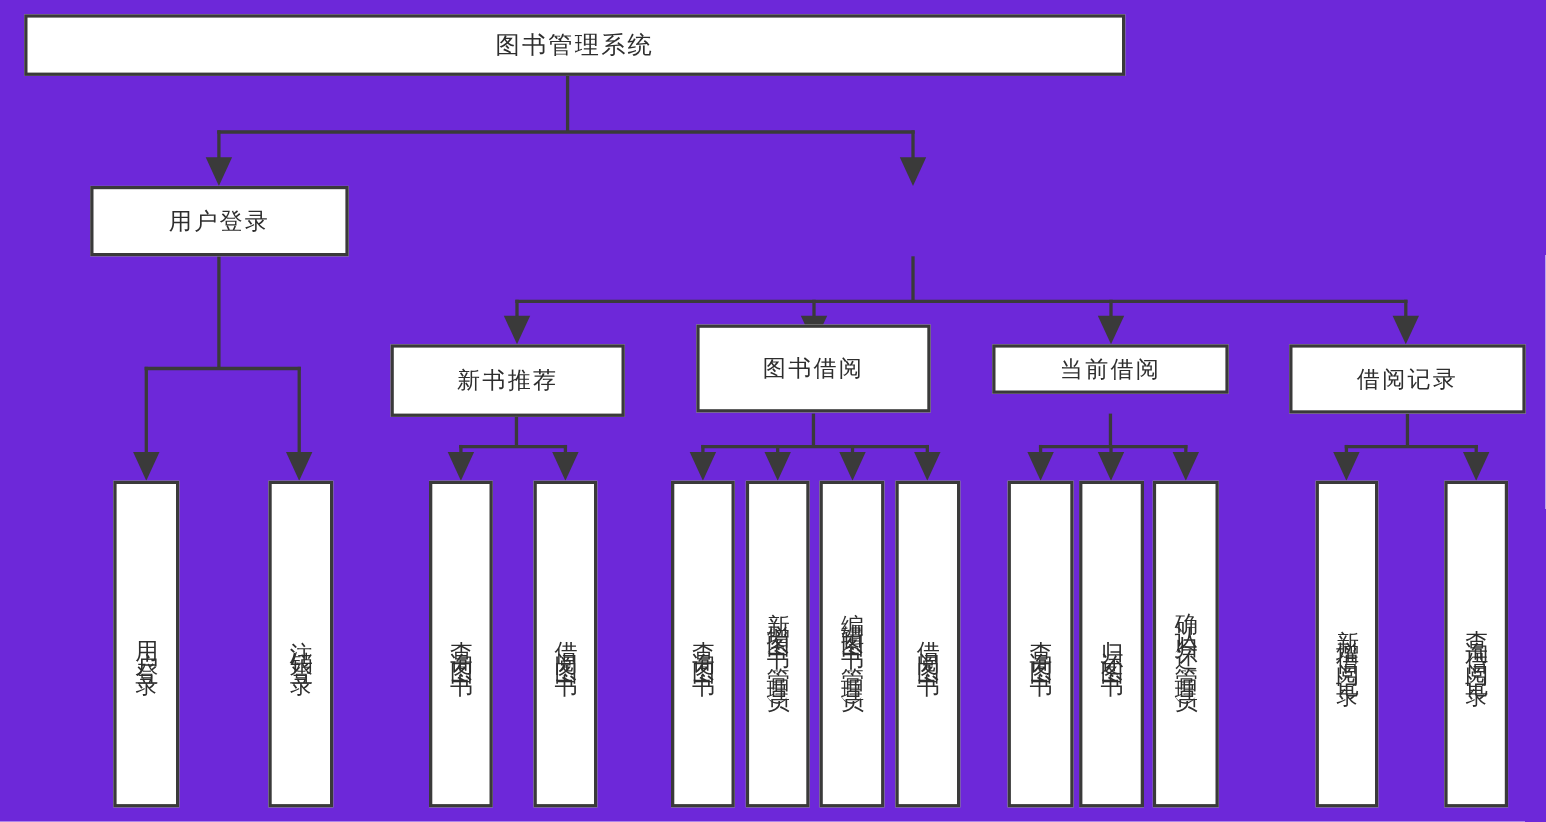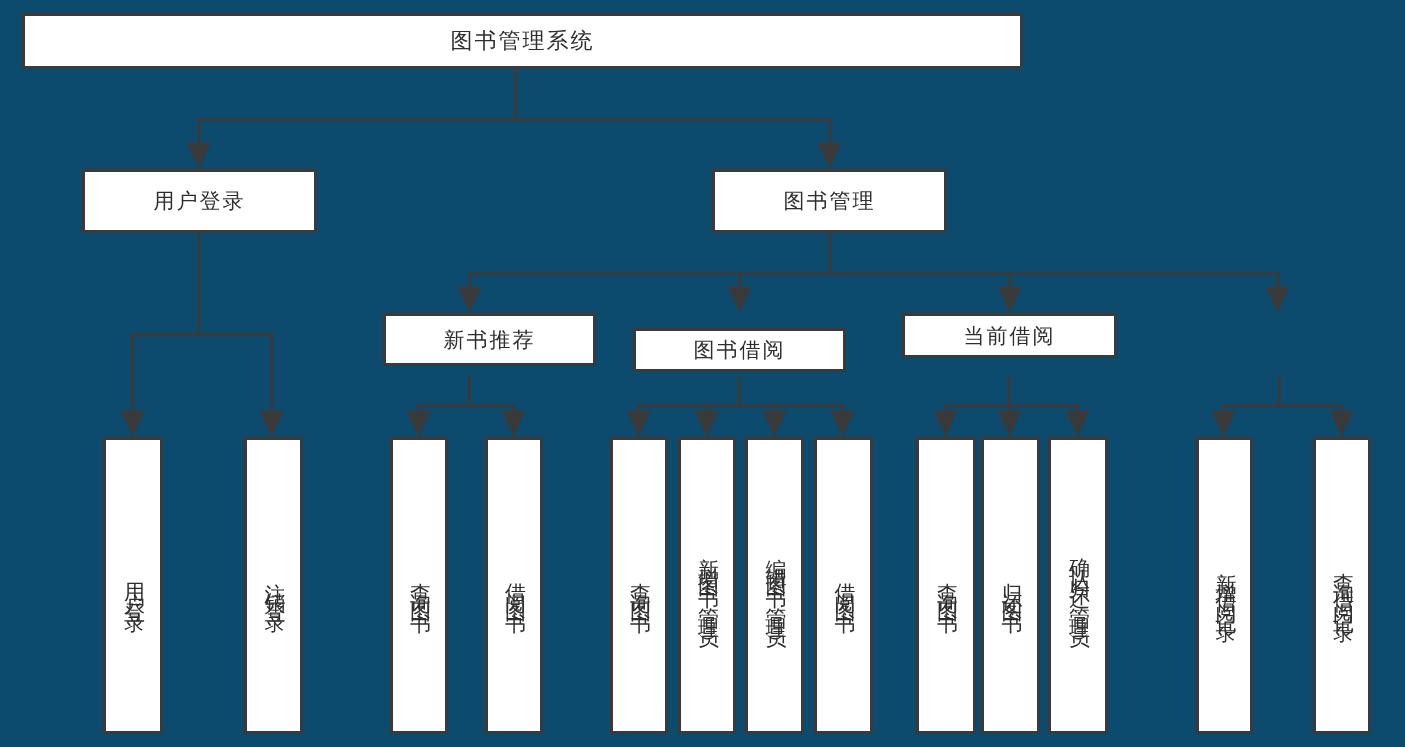--- a/index.html
+++ b/index.html
@@ -1,21 +1,21 @@
 <!DOCTYPE html>
 <html><head>
 <meta charset="utf-8">
 <title>diagram</title>
 <style>
   html,body{margin:0;padding:0;background:#ffffff;}
   .canvas{
     position:relative;
     width:1405px;height:747px;
-    background:#0c4a6e;
-    font-family:Liberation Mono, monospace;
+    background:#6d28d9;
+    font-family:Liberation Serif, serif;
     overflow:hidden;
   }
   #connector-svg{position:absolute;left:0;top:0;width:1405px;height:747px;}
   .node{
     position:absolute;
     box-sizing:border-box;
     border:3px solid #3a3a3a;
     background:#ffffff;
     display:flex;align-items:center;justify-content:center;
   }
@@ -103,32 +103,32 @@
       <polygon points="1330,411 1354,411 1342,437" fill="#3a3a3a"></polygon>
     </svg>
 
   <div class="node hbox root" style="left:22px;top:13px;width:1001px;height:56px">
     <span class="label">图书管理系统</span>
   </div>
 
   <div class="node hbox" style="left:82px;top:169px;width:235px;height:64px">
     <span class="label">用户登录</span>
   </div>
-  <div class="node hbox" style="left:712px;top:169px;width:235px;height:64px">
-    <span class="label">图书管理</span>
-  </div>
 
-  <div class="node hbox" style="left:383px;top:313px;width:213px;height:53px">
+  <div class="node hbox" style="left:355px;top:313px;width:213px;height:66px">
     <span class="label">新书推荐</span>
   </div>
-  <div class="node hbox" style="left:633px;top:328px;width:213px;height:44px">
+  <div class="node hbox" style="left:633px;top:295px;width:213px;height:80px">
     <span class="label">图书借阅</span>
   </div>
   <div class="node hbox" style="left:902px;top:313px;width:215px;height:45px">
     <span class="label">当前借阅</span>
+  </div>
+  <div class="node hbox" style="left:1172px;top:313px;width:215px;height:63px">
+    <span class="label">借阅记录</span>
   </div>
 
   <div class="node vbox" style="left:103px;top:437px;width:60px;height:297px">
     <span class="label">用户登录</span>
   </div>
   <div class="node vbox" style="left:244px;top:437px;width:59px;height:297px">
     <span class="label">注销登录</span>
   </div>
 
   <div class="node vbox" style="left:390px;top:437px;width:58px;height:297px">

